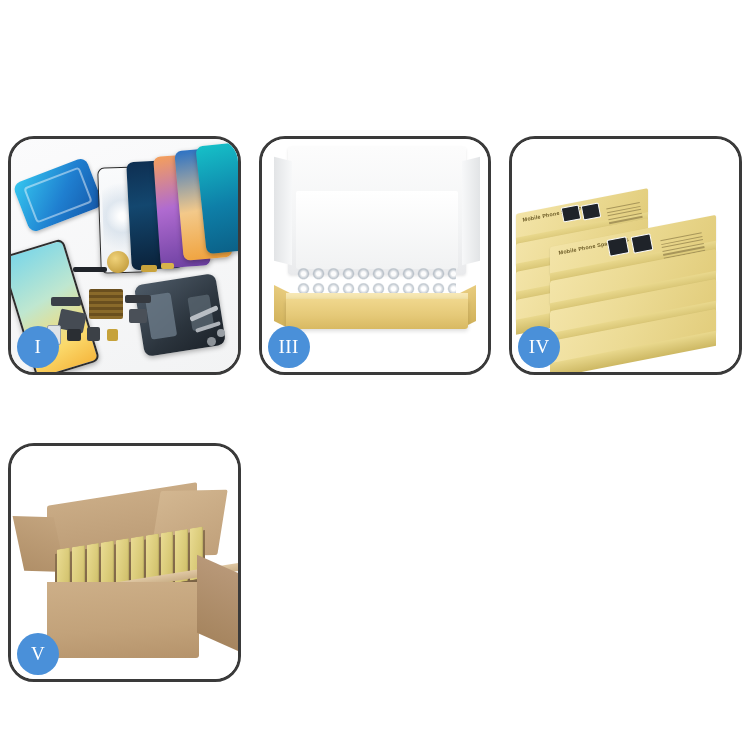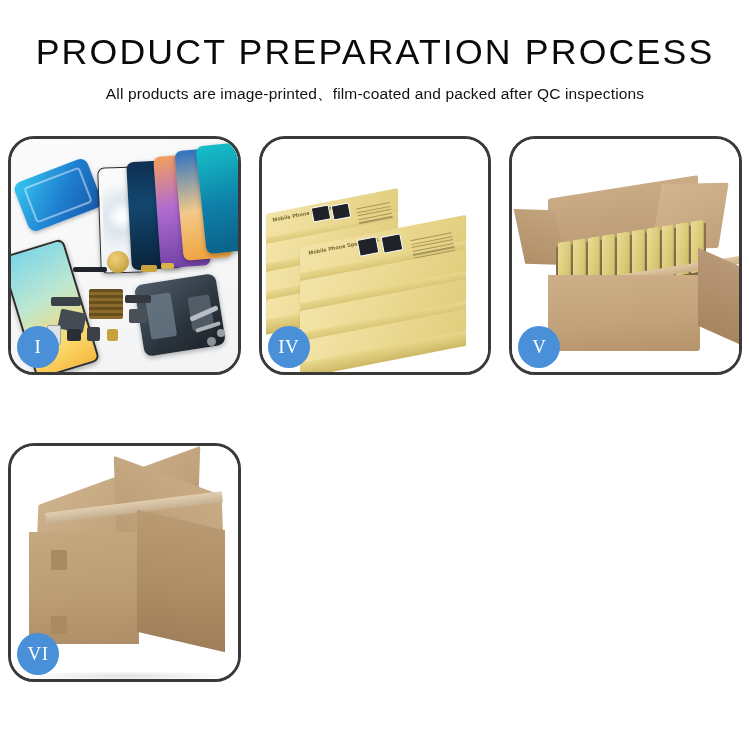--- a/index.html
+++ b/index.html
@@ -239,24 +239,20 @@
   .sb-t1{left:40px;top:104px;width:16px;height:20px;}
   .sb-t2{left:40px;top:170px;width:16px;height:18px;}
   .sb-shadow{position:absolute;left:12px;bottom:-2px;width:210px;height:10px;
     background:radial-gradient(ellipse at center,rgba(0,0,0,.12),transparent 70%);}
 </style>
 </head>
 <body>
 
 <div class="page">
 
-  <div class="header">
-    <div class="title">PRODUCT PREPARATION PROCESS</div>
-    <div class="subtitle">All products are image-printed、film-coated and packed after QC inspections</div>
-  </div>
 
   <div class="grid">
 
     <div class="panel">
       <div class="stage p1">
         <div class="adh"></div>
         <div class="ph glass"></div>
         <div class="ph s1"></div>
         <div class="ph s2"></div>
         <div class="ph s3"></div>
@@ -278,20 +274,32 @@
         <div class="chip c13"></div>
         <div class="chip c14"></div>
         <div class="chip c15"></div>
         <div class="chip c16"></div>
         <div class="chip c17"></div>
       </div>
       <div class="badge">I</div>
     </div>
 
 
+    <div class="panel">
+      <div class="stage p3">
+        <div class="m-lid"></div>
+        <div class="m-foam"></div>
+        <div class="m-inner"></div>
+        <div class="m-lft"></div>
+        <div class="m-rgt"></div>
+        <div class="m-rim"></div>
+        <div class="m-front"></div>
+      </div>
+      <div class="badge">III</div>
+    </div>
 
     <div class="panel">
       <div class="stage p4">
         <div class="stack">
 
           <div class="ybox" style="left:4px;top:62px;width:132px;height:26px;">
             <div class="top"></div>
             <div class="side"></div>
             <div class="lbl" style="left:6px;top:9px;">Mobile Phone Spare Parts</div>
             <div class="scr" style="left:46px;top:5px;width:16px;height:13px;"></div>
@@ -369,28 +377,15 @@
           <span></span>
           <span></span>
         </div>
         <div class="ct-lip"></div>
         <div class="ct-front"></div>
         <div class="ct-right"></div>
       </div>
       <div class="badge">V</div>
     </div>
 
-    <div class="panel">
-      <div class="stage p6">
-        <div class="sb-top"></div>
-        <div class="sb-top2"></div>
-        <div class="sb-tape"></div>
-        <div class="sb-left"></div>
-        <div class="sb-right"></div>
-        <div class="sb-tab sb-t1"></div>
-        <div class="sb-tab sb-t2"></div>
-        <div class="sb-shadow"></div>
-      </div>
-      <div class="badge">VI</div>
-    </div>
 
   </div>
 </div>
 
 </body></html>

